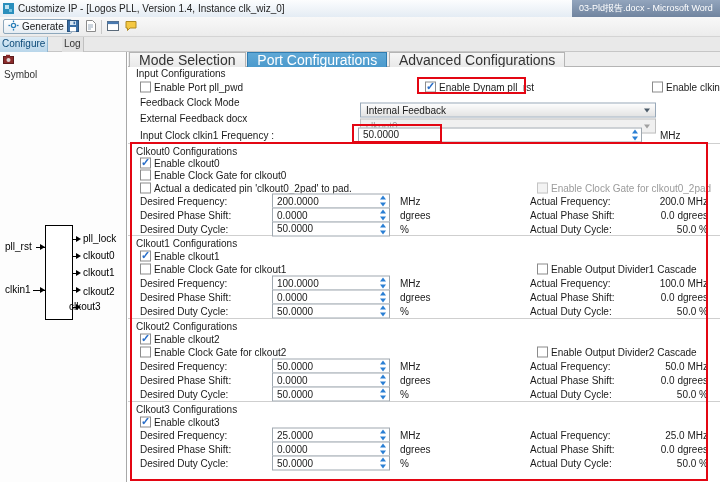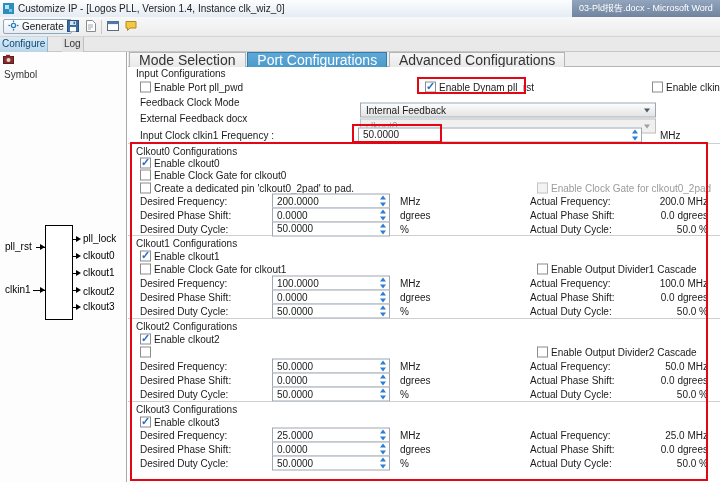--- a/index.html
+++ b/index.html
@@ -212,21 +212,21 @@
     <span class="wire" style="left:73px;top:221px;width:5px;"></span>
     <span class="ah" style="left:76px;top:218px;"></span>
     <span class="pl" style="left:83px;top:215px;">clkout1</span>
 
     <span class="wire" style="left:73px;top:238px;width:5px;"></span>
     <span class="ah" style="left:76px;top:235px;"></span>
     <span class="pl" style="left:83px;top:234px;">clkout2</span>
 
     <span class="wire" style="left:73px;top:255px;width:5px;"></span>
     <span class="ah" style="left:76px;top:252px;"></span>
-    <span class="pl" style="left:83px;top:249px;text-align:center;">clkout3</span>
+    <span class="pl" style="left:69px;top:249px;text-align:center;">clkout3</span>
   </div>
 
   <div class="main">
     <div class="cfgtabs">
       <span class="cfgtab">Mode Selection</span>
       <span class="cfgtab active">Port Configurations</span>
       <span class="cfgtab">Advanced Configurations</span>
     </div>
 
     <div class="content">
@@ -279,21 +279,21 @@
               <span class="tick">✓</span>
             </span>
           <span class="lbl x26">Enable clkout0</span>
         </div>
         <div class="row h12">
           <span class="cb x12"></span>
           <span class="lbl x26">Enable Clock Gate for clkout0</span>
         </div>
         <div class="row h13">
           <span class="cb x12"></span>
-          <span class="lbl x26">Create a dedicated pin 'clkout0_2pad' to pad.</span>
+          <span class="lbl x26">Actual a dedicated pin 'clkout0_2pad' to pad.</span>
           <span class="cb disabled x409"></span>
           <span class="lbl dis x423">Enable Clock Gate for clkout0_2pad</span>
         </div>
         <div class="row h14">
           <span class="lbl x12">Desired Frequency:</span>
           <span class="fieldbox fld">
             <span class="val">200.0000</span>
             <span class="spin">
                 <i class="up"></i>
                 <i class="dn"></i>
@@ -393,20 +393,21 @@
             <span class="shead">Clkout2 Configurations</span>
           </div>
         <div class="row h12">
           <span class="cb x12 checked">
               <span class="tick">✓</span>
             </span>
           <span class="lbl x26">Enable clkout2</span>
         </div>
         <div class="row h14">
           <span class="cb x12"></span>
+          <span class="lbl x26">Enable Clock Gate for clkout2</span>
           <span class="cb x409"></span>
           <span class="lbl x423">Enable Output Divider2 Cascade</span>
         </div>
         <div class="row h14">
           <span class="lbl x12">Desired Frequency:</span>
           <span class="fieldbox fld">
             <span class="val">50.0000</span>
             <span class="spin">
                 <i class="up"></i>
                 <i class="dn"></i>

